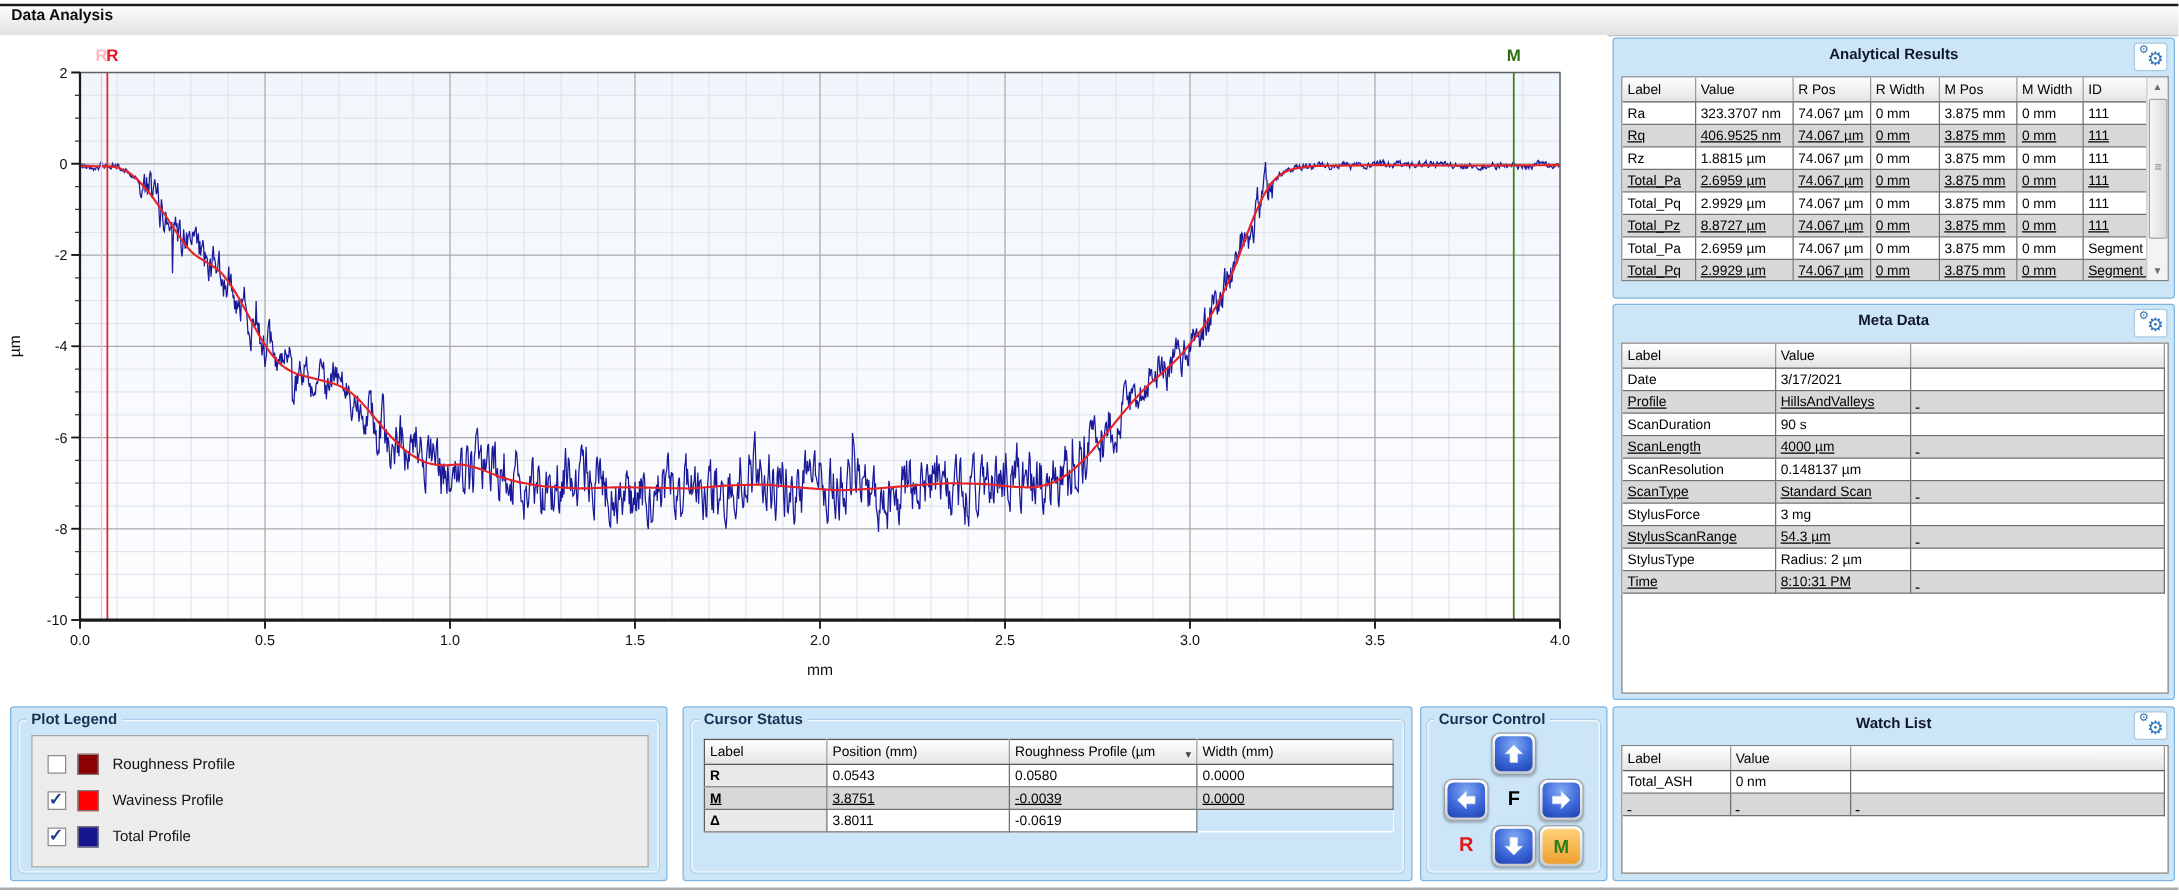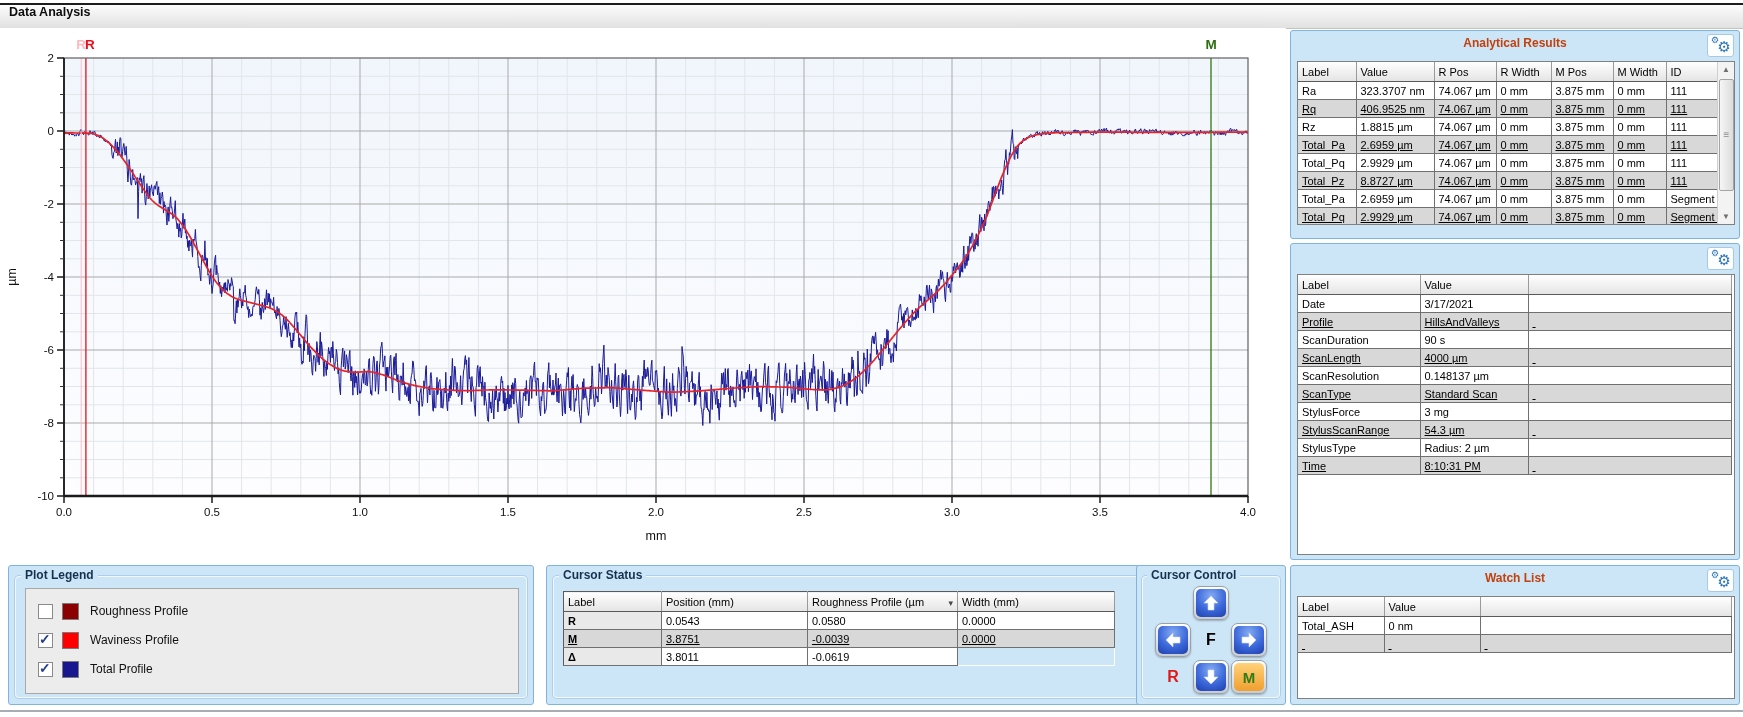--- a/index.html
+++ b/index.html
@@ -9,21 +9,21 @@
   .titlebar{position:absolute;top:3px;left:0;right:0;height:23px;
     border-top:2px solid #1c1c1c;border-bottom:1px solid #c2c2c2;
     background:linear-gradient(180deg,#fcfcfc,#e1e1e1);display:flex;align-items:flex-start;}
   .titlebar span{font-weight:bold;font-size:12.5px;padding-left:9px;color:#0c0c0c;}
   
   #chartbox{position:absolute;left:0;top:28px;width:1286px;height:532px;background:#fff;}
   svg{font-family:"Liberation Sans",sans-serif;}
   
   .panel{position:absolute;background:#cde6f7;border:1px solid #7fb4e0;border-radius:3px;}
   .panel-title{position:absolute;top:5px;left:0;right:0;text-align:center;font-weight:bold;
-    font-size:12px;color:#c2410c;}
+    font-size:12px;color:#0f172a;}
   .gear{position:absolute;top:3px;right:5px;width:27px;height:23px;background:#fdfefe;
     border:1px solid #a9c9e2;border-radius:3px;cursor:pointer;padding:0;}
   .gear span{position:absolute;color:#2e74b8;font-family:"DejaVu Sans",sans-serif;line-height:1;}
   .gear .g1{font-size:15px;right:2px;bottom:1px;}
   .gear .g2{font-size:9px;left:3px;top:1px;}
   
   table.grid{border-collapse:collapse;table-layout:fixed;background:#fff;
     border:1px solid #5a5a5a;font-size:11px;color:#000;}
   table.grid th{background:linear-gradient(180deg,#ffffff,#e4e4e4);font-weight:normal;
     text-align:left;padding:2px 4px;border-right:1px solid #9a9a9a;border-bottom:1px solid #5a5a5a;
@@ -329,20 +329,21 @@
         </table>
       <div class="sbar">
         <div class="sbtn sup">▲</div>
         <div class="sthumb">≡</div>
         <div class="sbtn sdn">▼</div>
       </div>
     </div>
   </div>
 
   <div class="panel" style="left:1290px;top:243px;width:448px;height:315px;">
+    <div class="panel-title">Meta Data</div>
     <button class="gear">
         <span class="g2">⚙</span>
         <span class="g1">⚙</span>
       </button>
     <div class="twrap" style="left:6px;top:30px;width:436px;height:279px;">
       <table class="grid" id="tbl-md" style="width:434px;">
           <colgroup>
             <col style="width: 122px;">
             <col style="width: 108px;">
             <col>
@@ -461,21 +462,21 @@
           <span class="ltext">Waviness Profile</span>
         </div>
         <div class="leg-row" style="top: 70px;">
           <span class="cb on"></span>
           <span class="swatch" style="background: rgb(22, 22, 143);"></span>
           <span class="ltext">Total Profile</span>
         </div>
       </div>
   </div>
 
-  <div class="panel" style="left:546px;top:565px;width:582px;height:138px;padding-left:48px;">
+  <div class="panel" style="left:546px;top:565px;width:582px;height:138px;">
     <div class="gline" style="left:6px;top:10px;right:6px;bottom:6px;"></div>
     <span class="glabel" style="left:12px;top:2px;">Cursor Status</span>
     <table class="grid t-cs" id="tbl-cs" style="position:absolute;left:16px;top:25px;width:552px;">
         <colgroup>
           <col style="width: 98px;">
           <col style="width: 146px;">
           <col style="width: 150px;">
         </colgroup>
         <thead>
           <tr>

